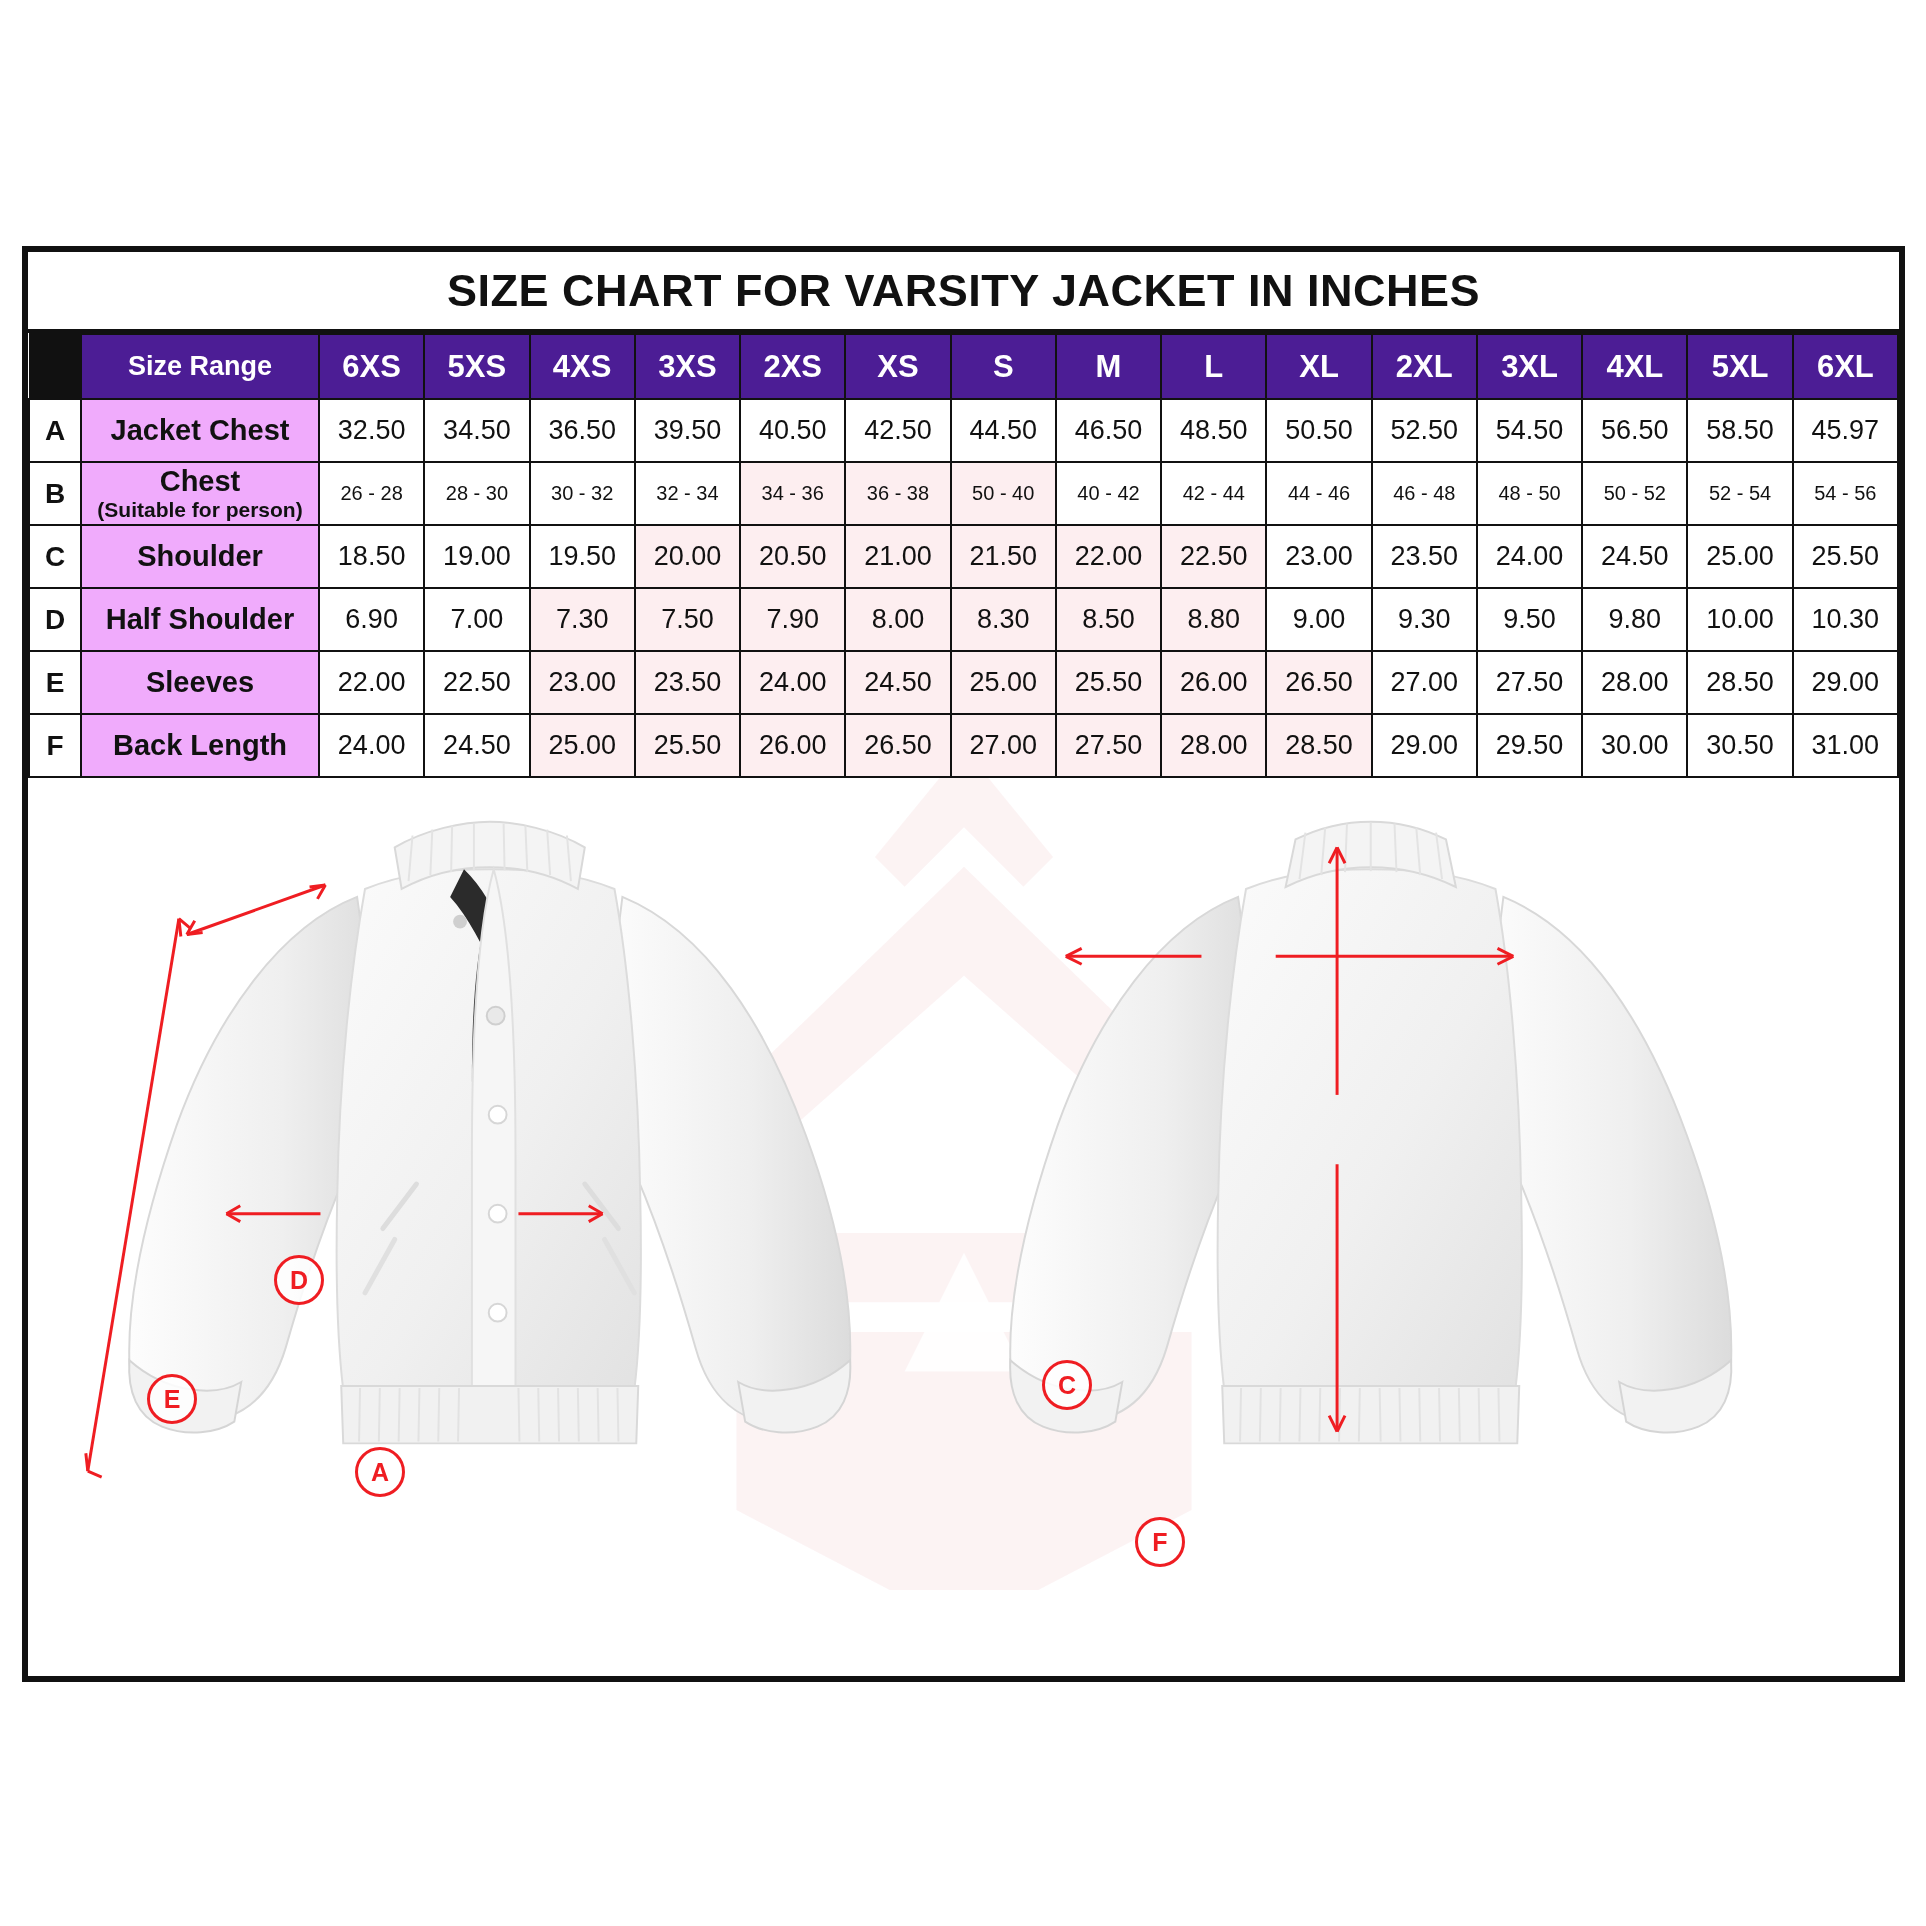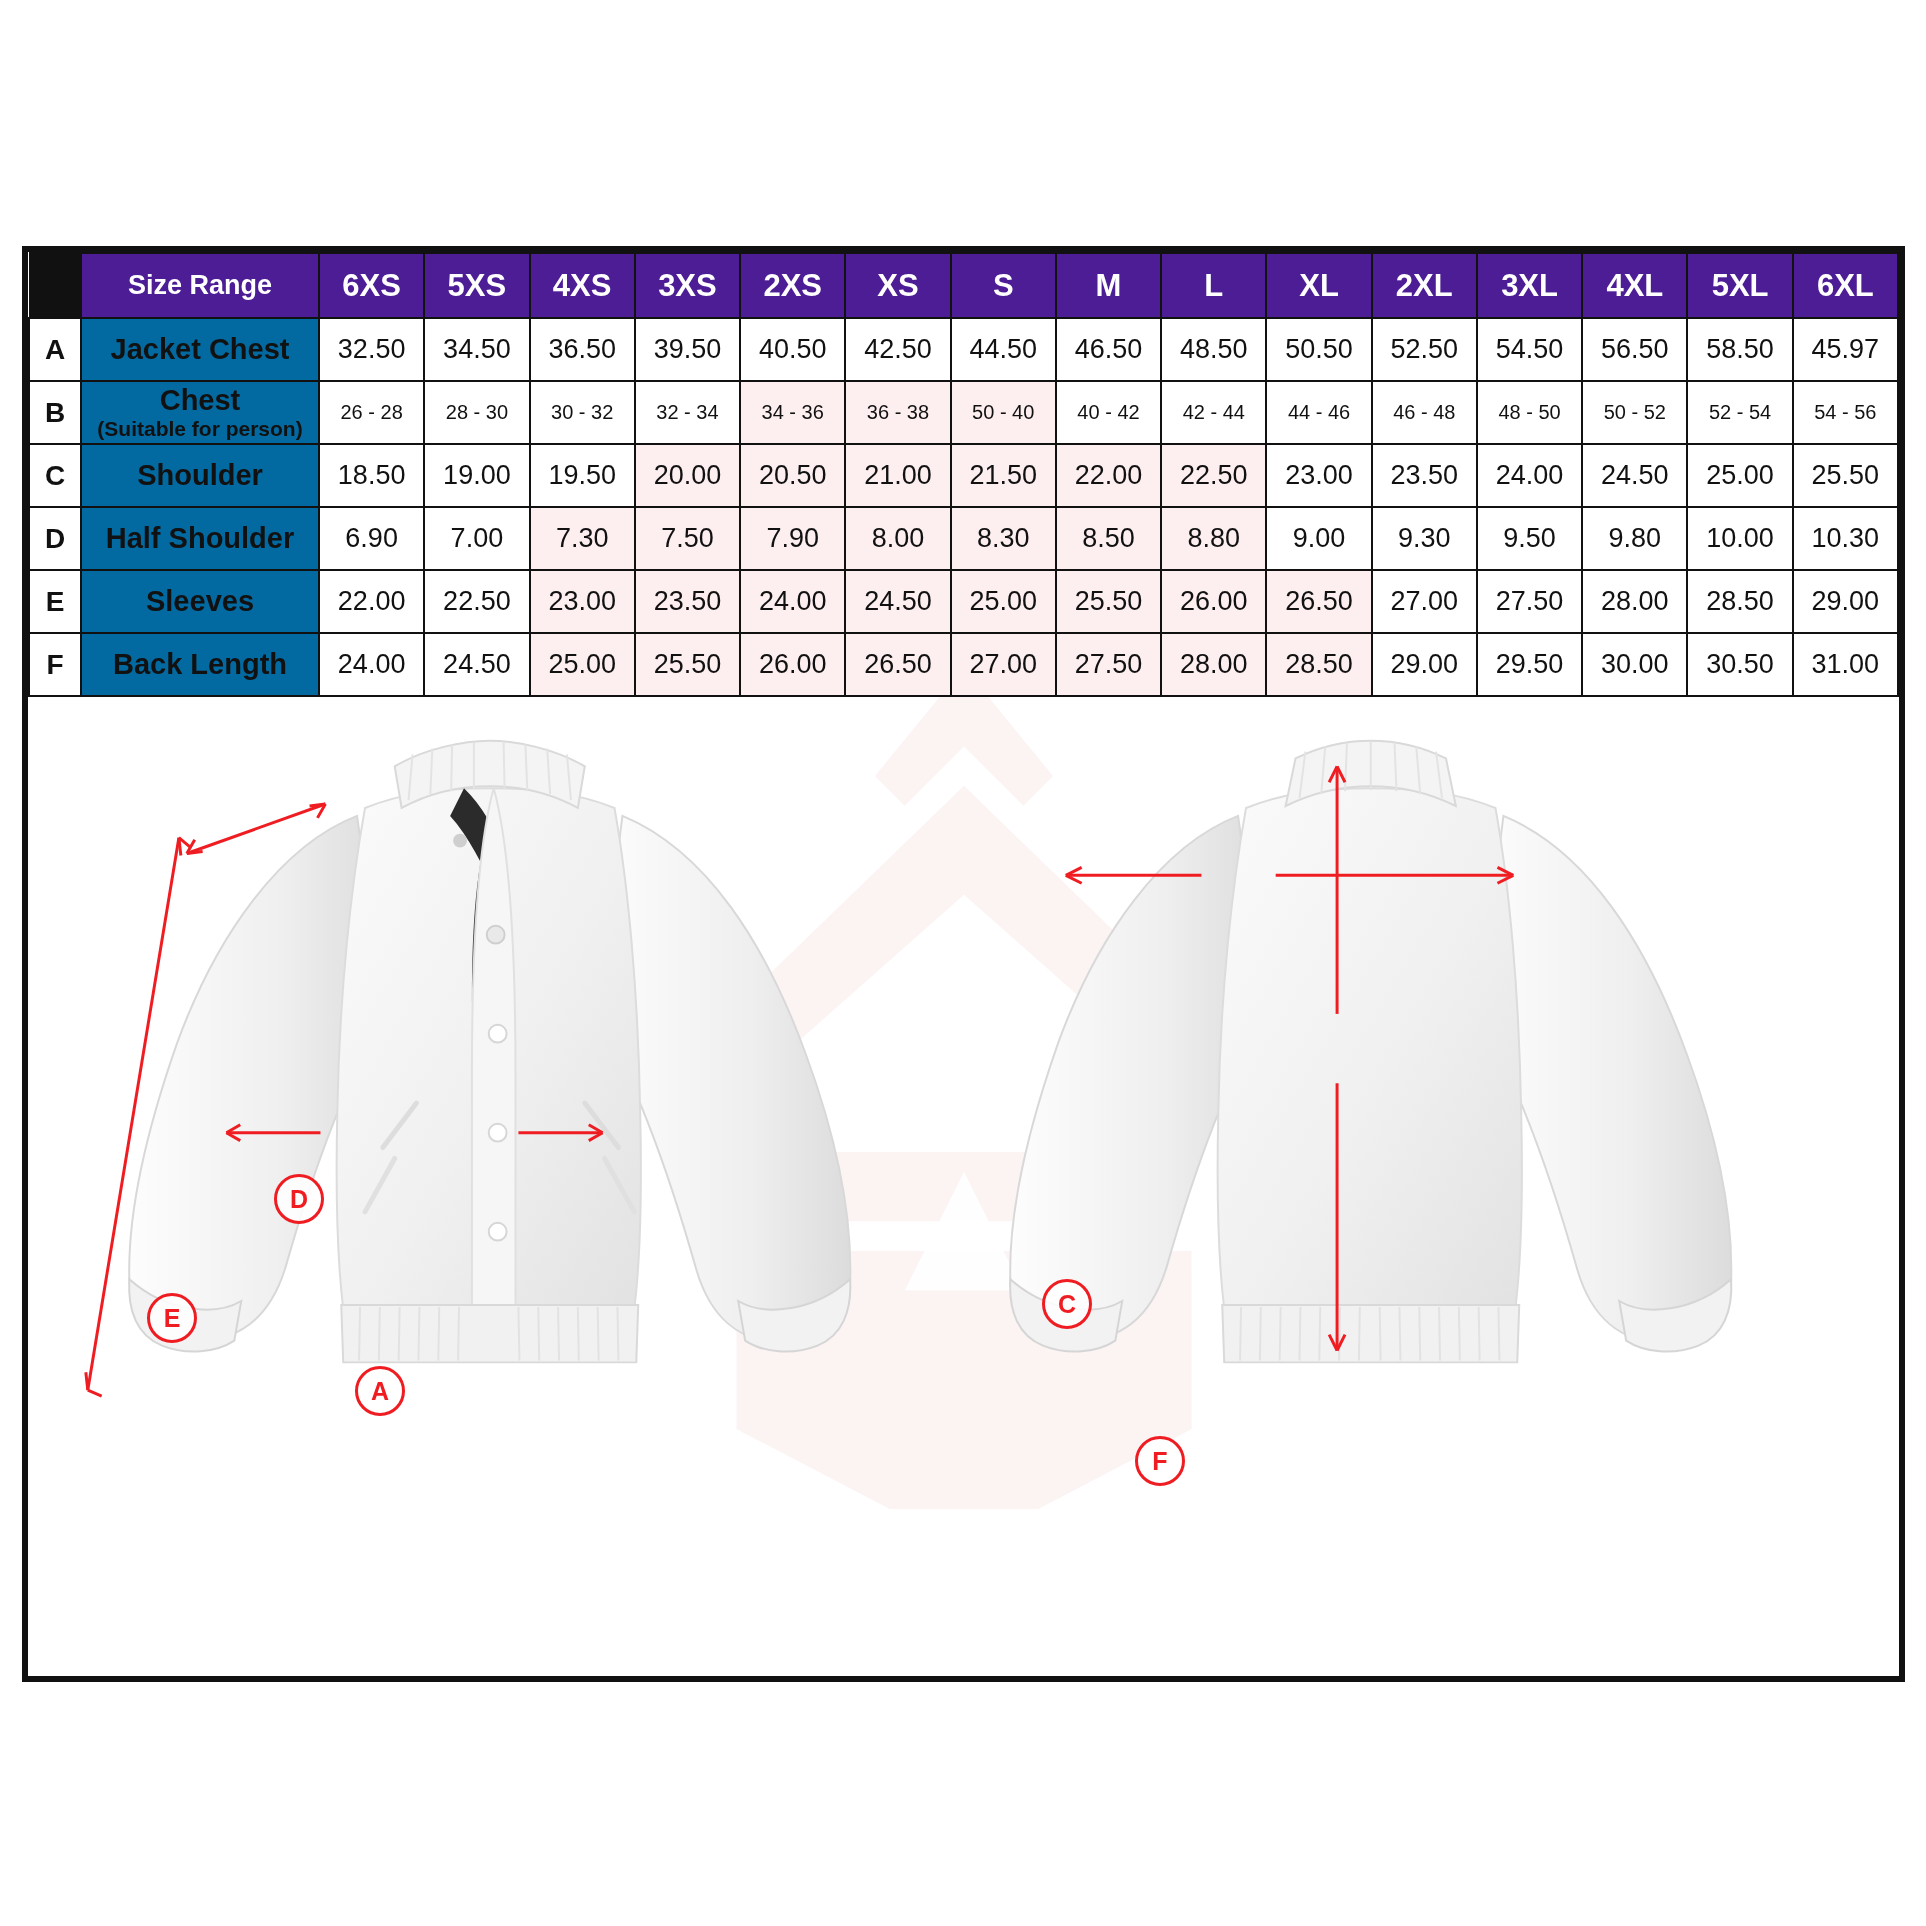--- a/index.html
+++ b/index.html
@@ -76,21 +76,21 @@
     color: #e8262a;
     font-weight: bold;
     font-size: 28px;
     width: 51px;
     background: #ffffff;
   }
   td.label-cell {
     font-size: 29px;
     font-weight: bold;
     text-align: center;
-    background: #0369a1;
+    background: #f0abfc;
   }
   td.label-cell .sub {
     display: block;
     font-size: 21px;
     font-weight: bold;
     line-height: 1.1;
   }
   td.val {
     font-size: 27px;
     height: 61px;
@@ -143,20 +143,23 @@
     font-family: "Liberation Sans", sans-serif;
   }
 </style>
 </head>
 <body>
 
 <div id="page">
 
   <div class="chart-frame">
 
+    <div class="title-bar">
+      <div class="title-text">SIZE CHART FOR VARSITY JACKET IN INCHES</div>
+    </div>
 
     <table class="size-table">
       <thead>
         <tr class="header-row">
           <th class="letter-col" style="width:51px;"></th>
           <th class="size-range-cell" style="width:236px;">Size Range</th>
           <th>6XS</th>
           <th>5XS</th>
           <th>4XS</th>
           <th>3XS</th>

